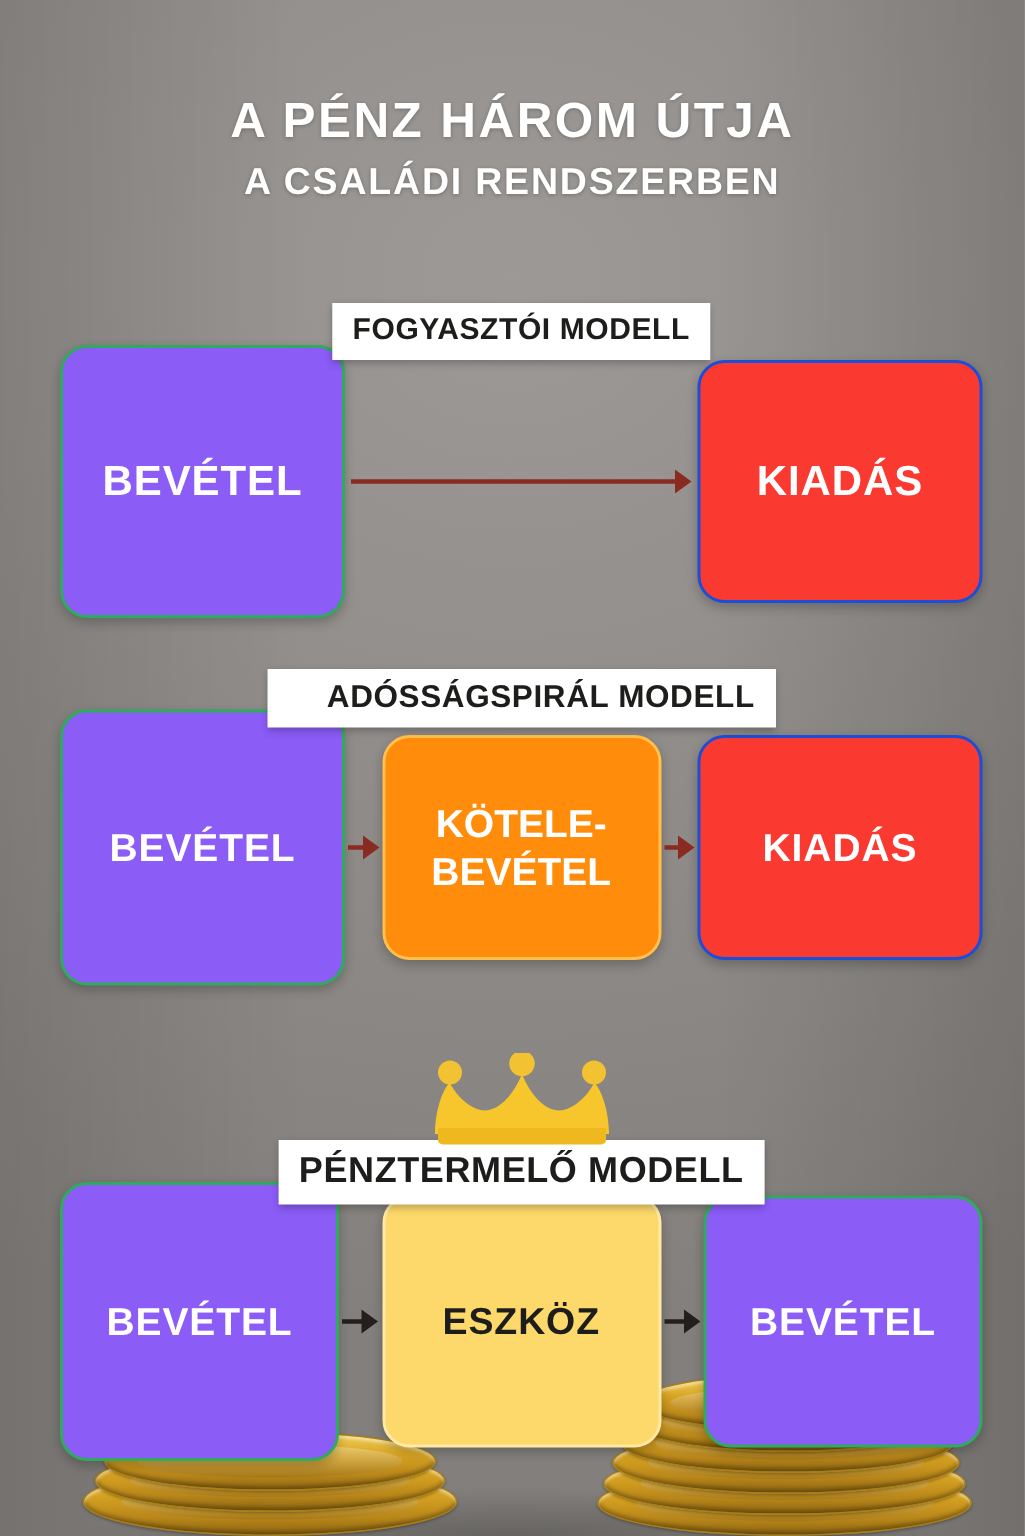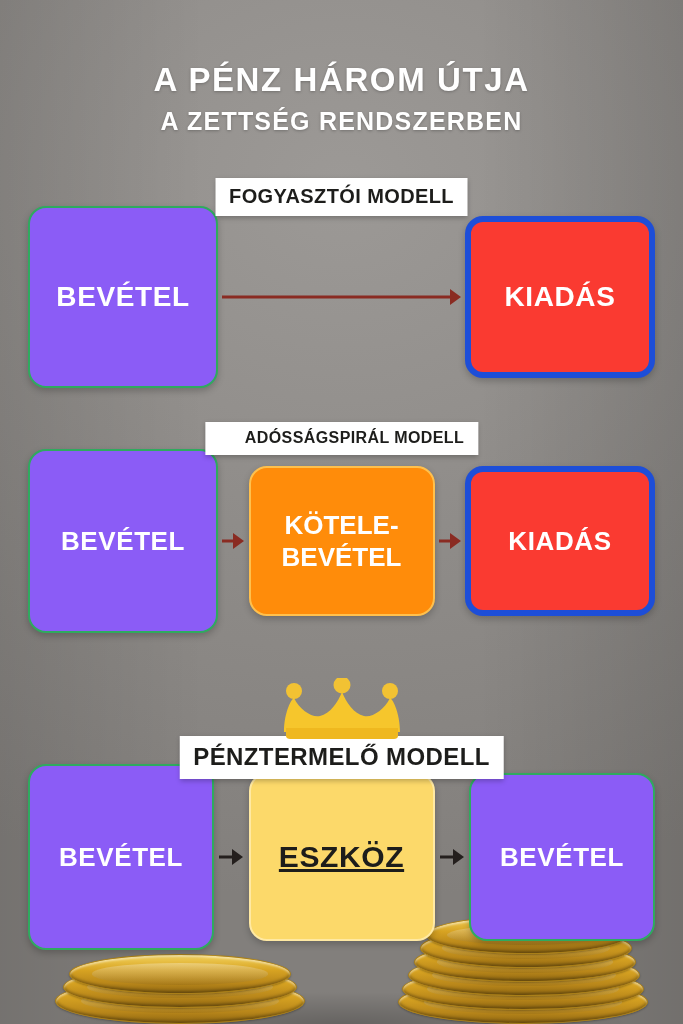--- a/index.html
+++ b/index.html
@@ -71,42 +71,42 @@
   }
   .stack-left { left: 55px; width: 250px; height: 70px; }
   .stack-right { left: 398px; width: 250px; height: 105px; }
   .shadowblur {
     position: absolute;
     bottom: 0; left: 0; right: 0; height: 46px;
     background: radial-gradient(ellipse 60% 100% at 50% 100%, rgba(0,0,0,.22), rgba(0,0,0,0) 70%);
   }
 
   
-  .section { position: absolute; left: 0; right: 0; z-index: 5; }
+  .section { position: absolute; left: 12px; right: 0; z-index: 5; margin-top: 24px; }
   .row {
     position: absolute;
     left: 28px; right: 28px;
     display: flex;
     align-items: center;
     justify-content: space-between;
   }
 
   .box {
     border-radius: 18px;
     display: flex;
     align-items: center;
     justify-content: center;
     text-align: center;
     font-weight: bold;
     color: #ffffff;
     box-shadow: 0 3px 7px rgba(0,0,0,.22);
     padding: 6px 4px;
   }
   .box.green { background: #8b5cf6; border: 2px solid #2faa5f; }
-  .box.red   { background: #fa3a31; border: 6px solid #1d4ed8; }
+  .box.red   { background: #fa3a31; border: 2px solid #1d4ed8; }
   .box.orange{ background: #ff8c0a; border: 2px solid #ffc04d; color:#ffffff; }
   .box.yellow{ background: #fcd96a; border: 2px solid #ffe9a3; color:#1d1d1b; }
 
   
   .arrow { position: relative; flex: 1 1 auto; height: 10px; margin: 0 0px; }
   .arrow .line {
     position: absolute; top: 50%; transform: translateY(-50%);
     left: 0; right: 9px; height: 3px; background: #8a2b22;
   }
   .arrow .head {
@@ -155,21 +155,21 @@
     <div class="coin" style="left:4px; bottom:14px; width:242px; height:42px;"></div>
     <div class="coin" style="left:10px; bottom:28px; width:232px; height:42px;"></div>
     <div class="coin" style="left:16px; bottom:42px; width:222px; height:40px;"></div>
     <div class="coin" style="left:22px; bottom:56px; width:212px; height:40px;"></div>
     <div class="coin" style="left:28px; bottom:70px; width:202px; height:38px;"></div>
   </div>
 </div>
 
 <div class="titlewrap">
   <div class="title-main">A PÉNZ HÁROM ÚTJA</div>
-  <div class="title-sub">A ZETTSÉG RENDSZERBEN</div>
+  <div class="title-sub">A CSALÁDI RENDSZERBEN</div>
 </div>
 
 <div class="section" style="top:178px; height:225px;">
   <div class="chip" style="top:0; font-size:20px; letter-spacing:.4px;">FOGYASZTÓI MODELL</div>
 
   <div class="row" style="top:28px; height:182px;">
     <div class="box green" style="width:190px; height:182px; font-size:28px; letter-spacing:.6px;">
       <span>BEVÉTEL</span>
     </div>
 
@@ -178,21 +178,21 @@
       <div class="head"></div>
     </div>
 
     <div class="box red" style="width:190px; height:162px; font-size:28px; letter-spacing:.6px;">
       <span>KIADÁS</span>
     </div>
   </div>
 </div>
 
 <div class="section" style="top:422px; height:230px;">
-  <div class="chip" style="top:0; font-size:16px; letter-spacing:.4px;padding-left:40px;">ADÓSSÁGSPIRÁL MODELL</div>
+  <div class="chip" style="top:0; font-size:21px; letter-spacing:.4px;padding-left:40px;">ADÓSSÁGSPIRÁL MODELL</div>
 
   <div class="row" style="top:24px; height:190px;">
     <div class="box green" style="width:190px; height:184px; font-size:26px; letter-spacing:.6px;">
       <span>BEVÉTEL</span>
     </div>
 
     <div class="arrow" style="max-width:22px; margin:0 2px;">
       <div class="line"></div>
       <div class="head"></div>
     </div>
@@ -231,21 +231,21 @@
   <div class="row" style="top:86px; height:186px;">
     <div class="box green" style="width:186px; height:186px; font-size:26px; letter-spacing:.6px;">
       <span>BEVÉTEL</span>
     </div>
 
     <div class="arrow black" style="max-width:24px; margin:0 2px;">
       <div class="line"></div>
       <div class="head"></div>
     </div>
 
-    <div class="box yellow" style="width:186px; height:168px; font-size:30px; letter-spacing:.6px;text-decoration:underline;">
+    <div class="box yellow" style="width:186px; height:168px; font-size:25px; letter-spacing:.6px;">
       <span>ESZKÖZ</span>
     </div>
 
     <div class="arrow black" style="max-width:24px; margin:0 2px;">
       <div class="line"></div>
       <div class="head"></div>
     </div>
 
     <div class="box green" style="width:186px; height:168px; font-size:26px; letter-spacing:.6px;">
       <span>BEVÉTEL</span>

